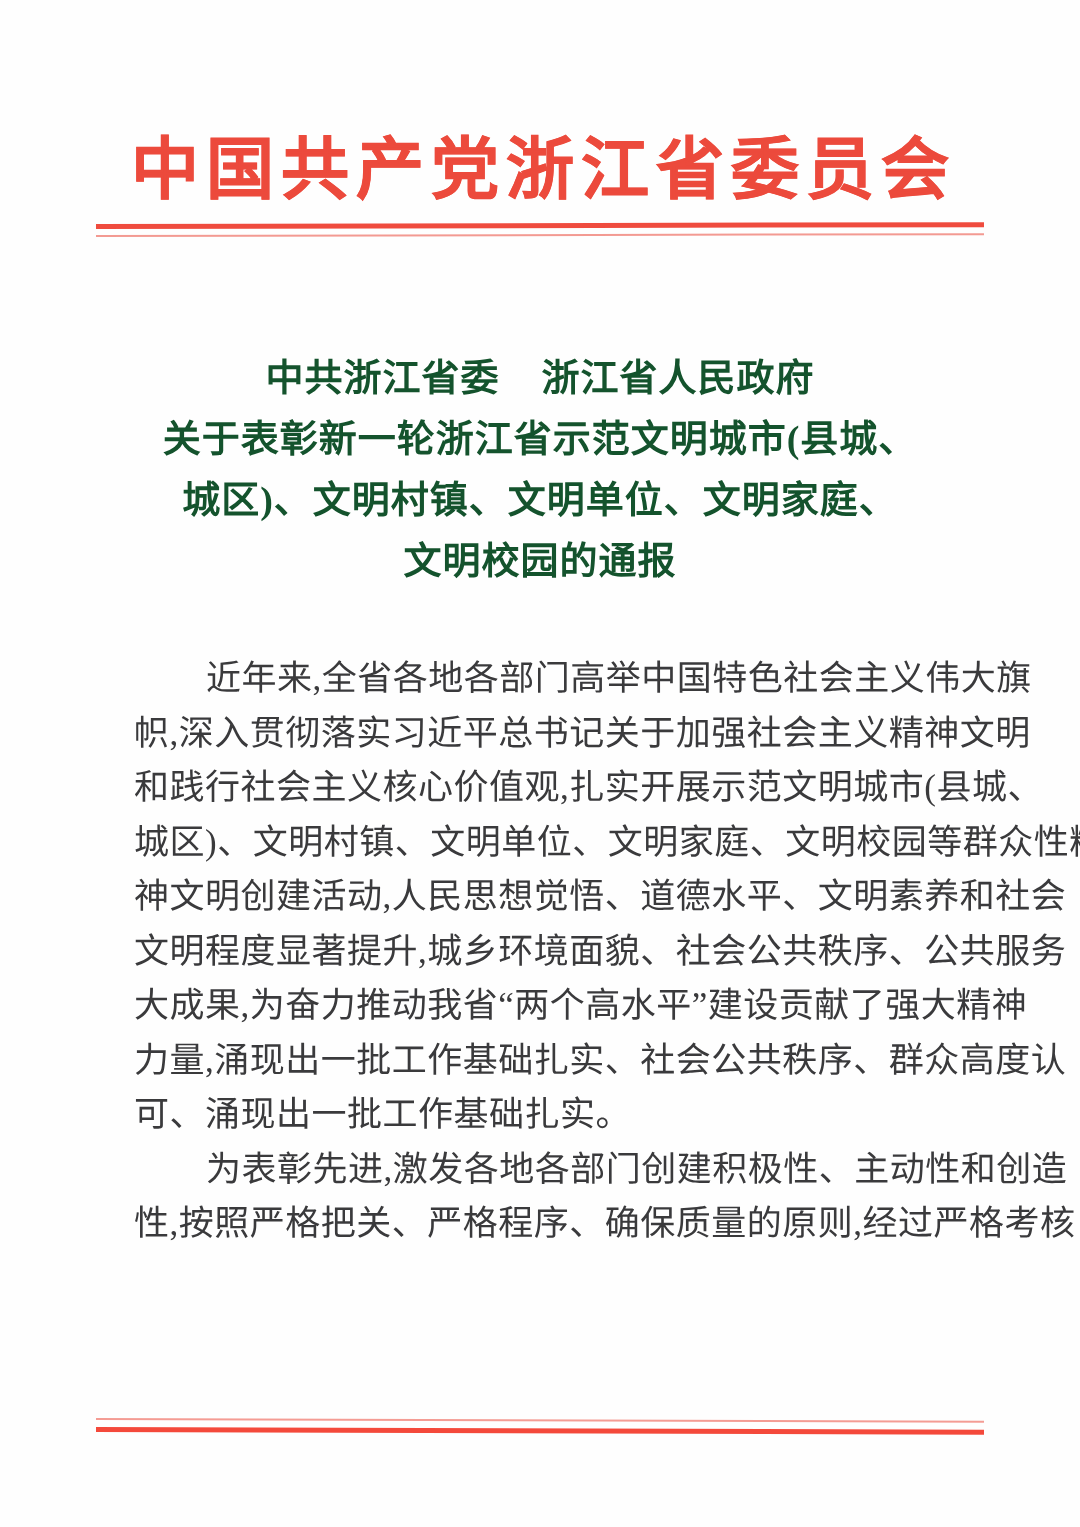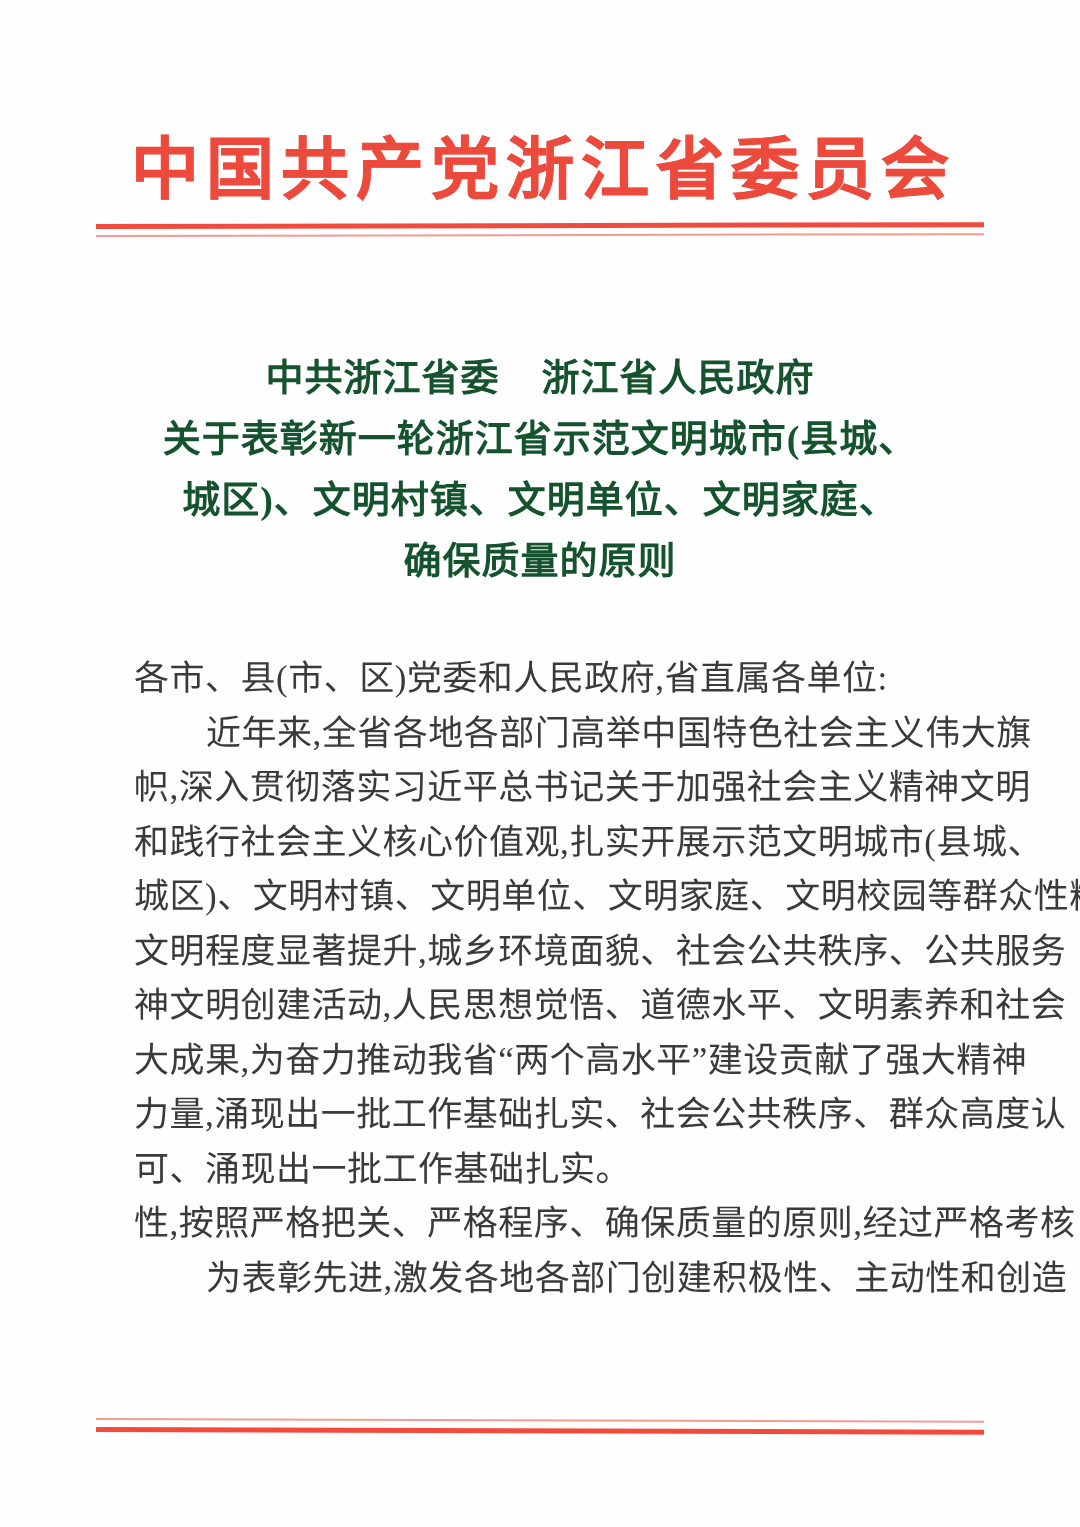--- a/index.html
+++ b/index.html
@@ -156,39 +156,38 @@
 
   <div class="rule-group-top">
     <div class="rule-thick"></div>
     <div class="rule-thin"></div>
   </div>
 
   <div class="doc-title">
     <span class="title-line"><span>中共浙江省委</span><span class="gap"></span><span>浙江省人民政府</span></span>
     <span class="title-line">关于表彰新一轮浙江省示范文明城市(县城、</span>
     <span class="title-line">城区)、文明村镇、文明单位、文明家庭、</span>
-    <span class="title-line">确保质量的原则</span>
+    <span class="title-line">文明校园的通报</span>
   </div>
 
   <div class="body-block">
 
-    <span class="body-line">各市、县(市、区)党委和人民政府,省直属各单位:</span>
 
     <span class="body-line indent">近年来,全省各地各部门高举中国特色社会主义伟大旗</span>
     <span class="body-line">帜,深入贯彻落实习近平总书记关于加强社会主义精神文明</span>
     <span class="body-line">和践行社会主义核心价值观,扎实开展示范文明城市(县城、</span>
     <span class="body-line">城区)、文明村镇、文明单位、文明家庭、文明校园等群众性精</span>
+    <span class="body-line">神文明创建活动,人民思想觉悟、道德水平、文明素养和社会</span>
     <span class="body-line">文明程度显著提升,城乡环境面貌、社会公共秩序、公共服务</span>
-    <span class="body-line">神文明创建活动,人民思想觉悟、道德水平、文明素养和社会</span>
     <span class="body-line">大成果,为奋力推动我省“两个高水平”建设贡献了强大精神</span>
     <span class="body-line">力量,涌现出一批工作基础扎实、社会公共秩序、群众高度认</span>
     <span class="body-line">可、涌现出一批工作基础扎实。</span>
 
+    <span class="body-line indent">为表彰先进,激发各地各部门创建积极性、主动性和创造</span>
     <span class="body-line">性,按照严格把关、严格程序、确保质量的原则,经过严格考核</span>
-    <span class="body-line indent">为表彰先进,激发各地各部门创建积极性、主动性和创造</span>
 
   </div>
 
   <div class="rule-group-bottom">
     <div class="rule-thin"></div>
     <div class="rule-thick"></div>
   </div>
 
 </div>
 

